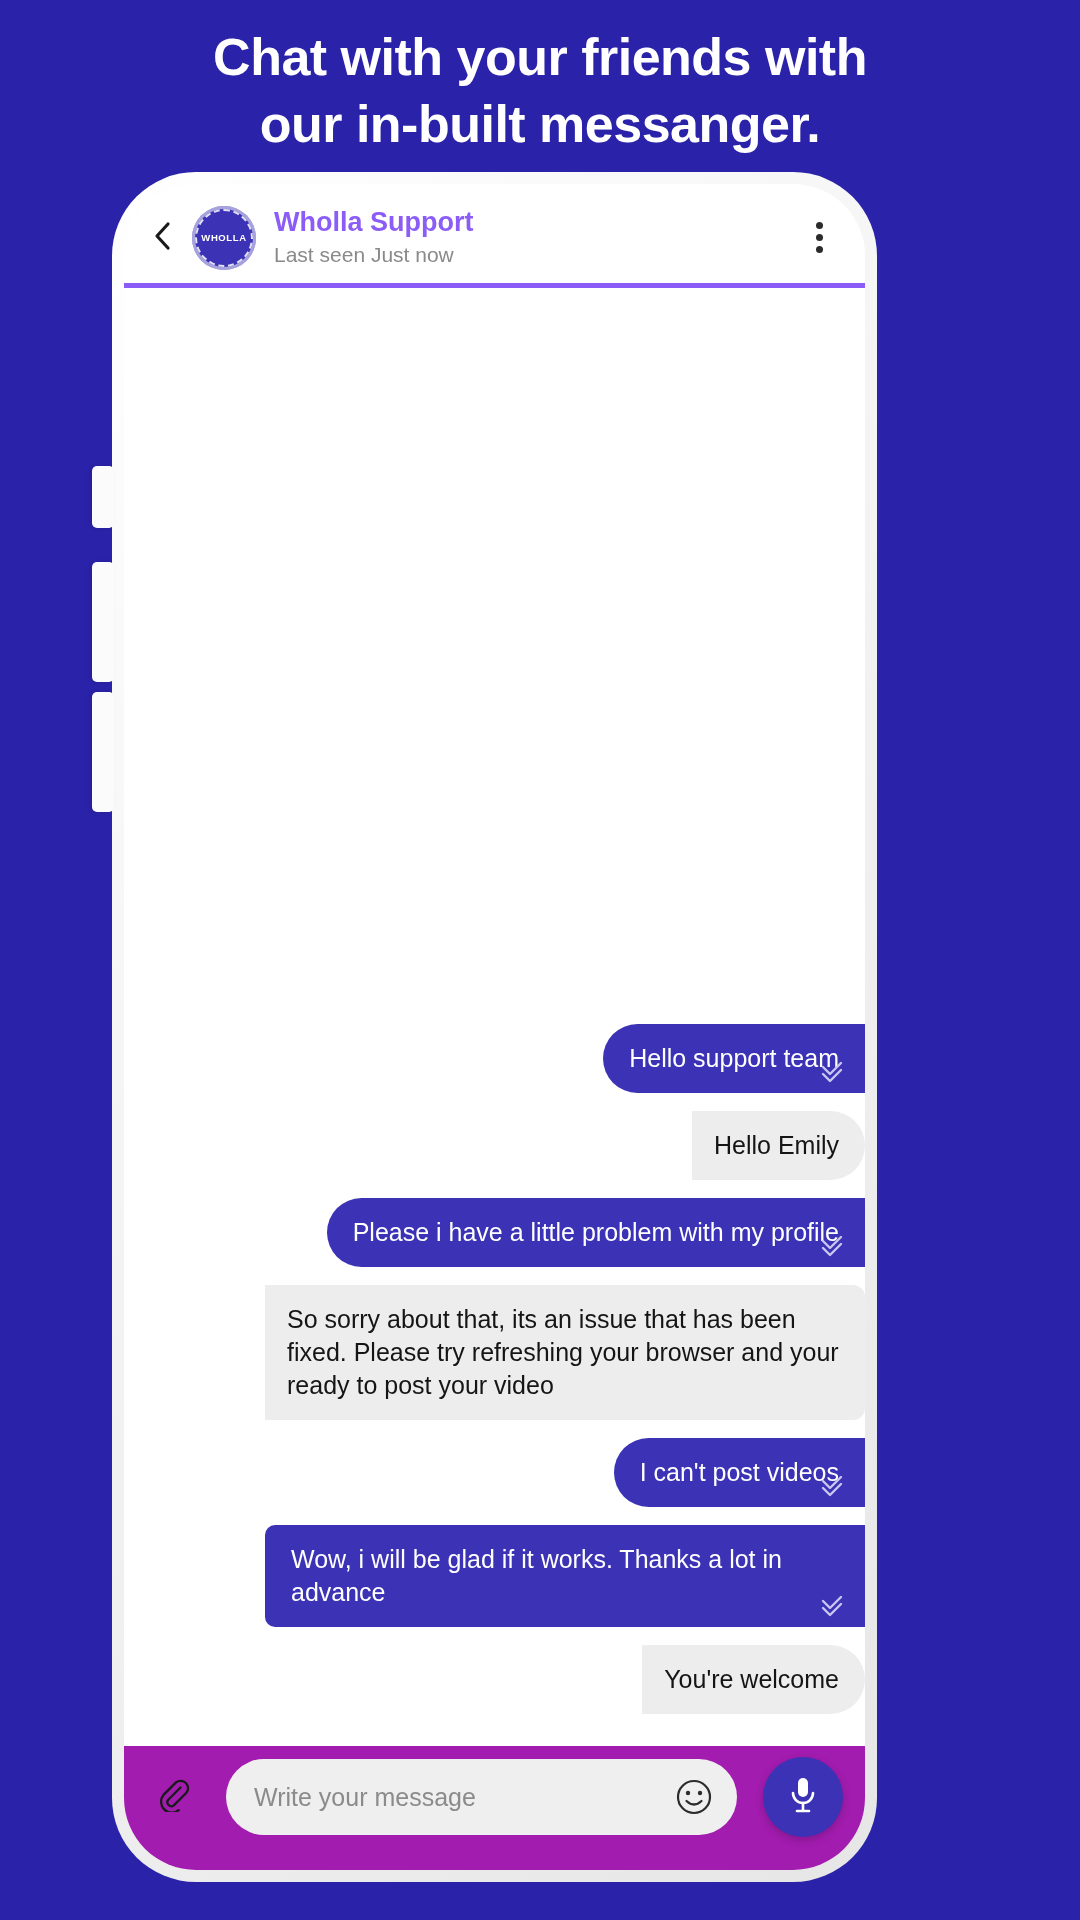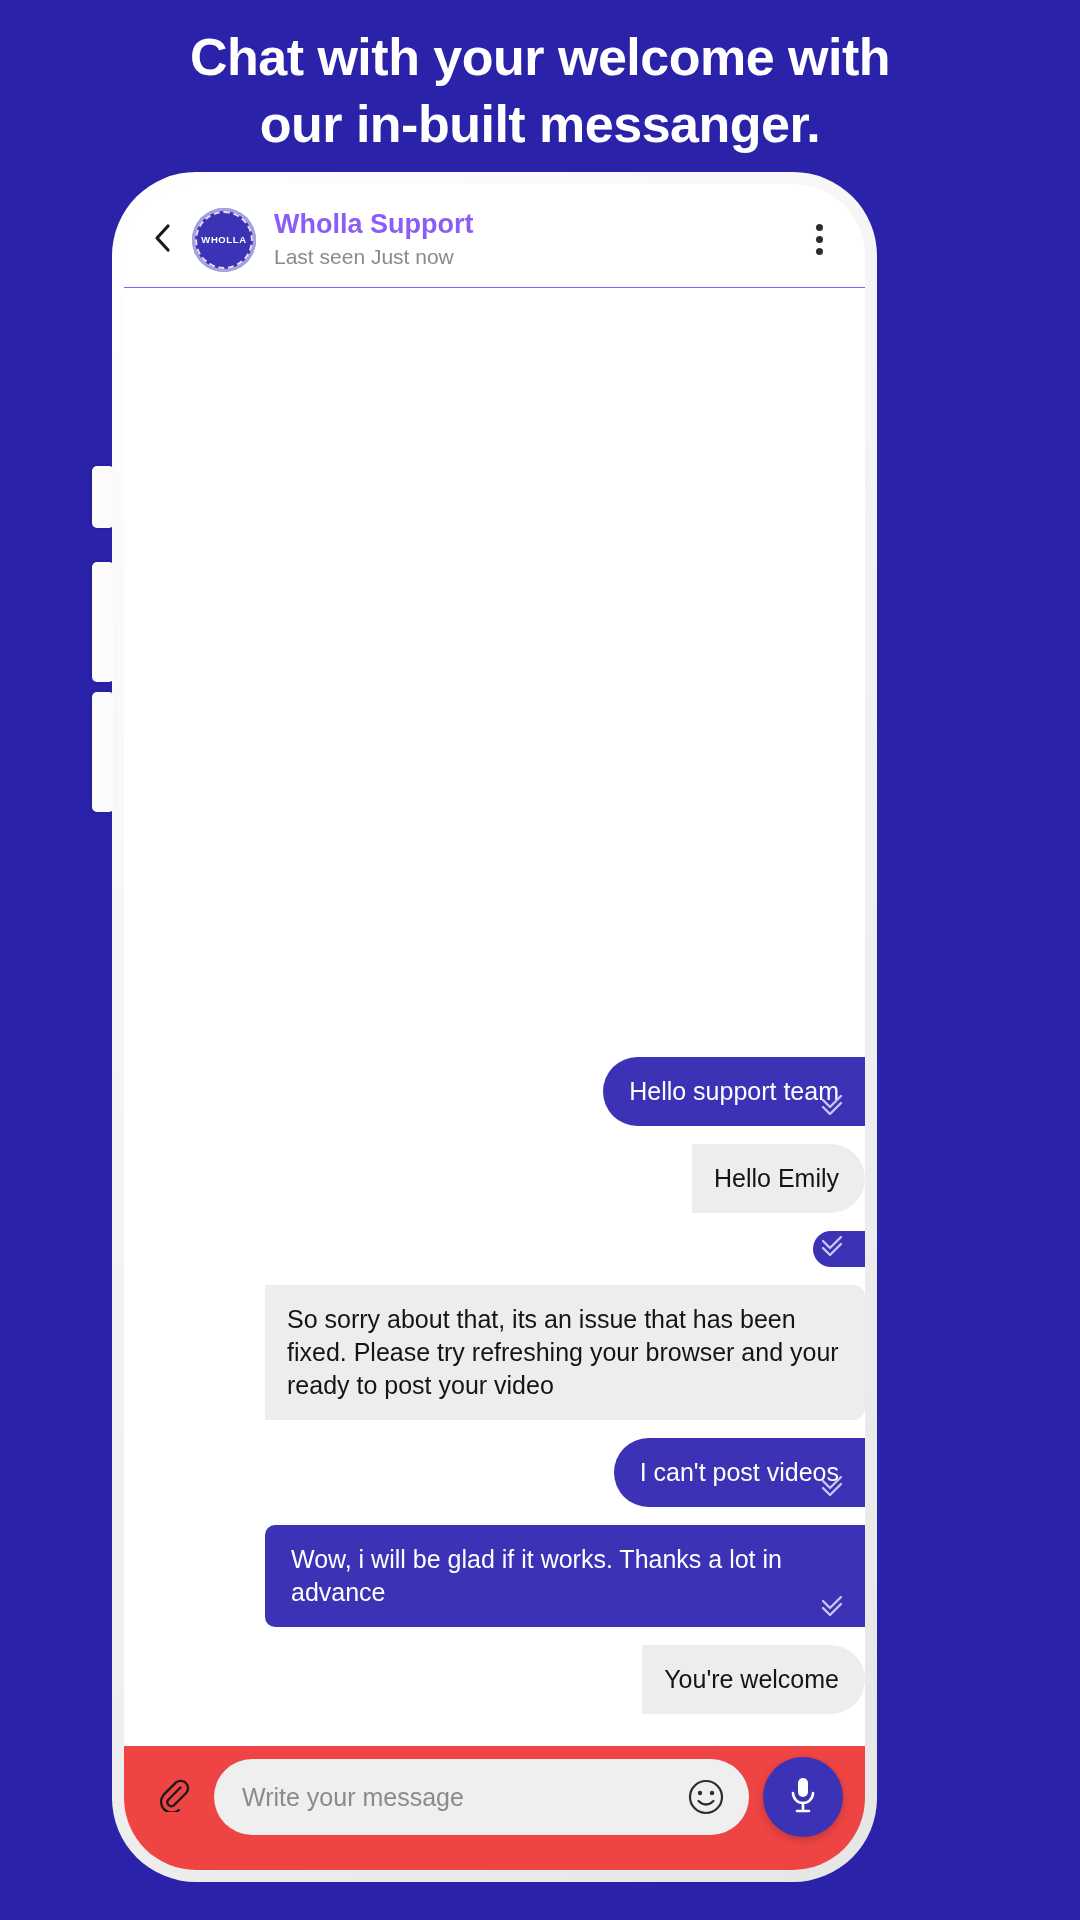--- a/index.html
+++ b/index.html
@@ -44,21 +44,21 @@
     overflow:hidden;
     display:flex; flex-direction:column;
   }
 
   
   .chat-header {
     flex:0 0 auto; height:96px;
     display:flex; align-items:center;
     padding:0 26px 0 18px;
     background:#FFFFFF;
-    border-bottom:1px solid #8b5cf6;
+    border-bottom:5px solid #8b5cf6;
     position:relative;
     margin-top:8px;
   }
   .back-btn {
     width:42px; height:42px; flex:0 0 auto;
     display:flex; align-items:center; justify-content:center;
     cursor:pointer;
   }
   .back-btn svg { width:22px; height:30px; }
   .avatar {
@@ -115,24 +115,24 @@
     margin-left:0; padding-left:22px;
   }
   .bubble.in.boxy { border-radius:0 12px 12px 0; }
 
   .ticks { position:absolute; right:16px; bottom:10px; width:30px; height:22px; }
   .ticks svg { width:30px; height:22px; display:block; }
 
   
   .composer {
     flex:0 0 auto; height:124px;
-    background:#ef4444;
+    background:#a21caf;
     display:flex; align-items:center;
     padding:0 22px 22px 22px;
-    gap:14px;
+    gap:26px;
   }
   .clip { width:54px; height:54px; flex:0 0 auto; display:flex; align-items:center; justify-content:center; cursor:pointer; }
   .clip svg { width:34px; height:34px; }
   .input-pill {
     flex:1 1 auto; height:76px; background:#EFEFEF;
     border-radius:38px; display:flex; align-items:center;
     padding:0 18px 0 28px;
   }
   .input-text { flex:1 1 auto; font-size:25px; color:#8B8B8B; }
   .emoji { width:50px; height:50px; flex:0 0 auto; cursor:pointer; }
@@ -143,21 +143,21 @@
     cursor:pointer; box-shadow:0 3px 8px rgba(0,0,0,0.2);
   }
   .mic svg { width:34px; height:42px; }
 </style>
 </head>
 <body>
 
 <div id="stage">
 
   <div class="headline">
-    <span class="ln">Chat with your welcome with</span>
+    <span class="ln">Chat with your friends with</span>
     <span class="ln">our in-built messanger.</span>
   </div>
 
   <div class="phone-inner-bezel"></div>
   <div class="side-btn b1"></div>
   <div class="side-btn b2"></div>
   <div class="side-btn b3"></div>
   <div class="side-btn b4"></div>
 
   <div class="screen">
@@ -193,21 +193,21 @@
               <svg viewBox="0 0 30 22" fill="none" xmlns="http://www.w3.org/2000/svg">
                 <path d="M4 6 L11 13 L22 2" stroke="#C9C6F0" stroke-width="2.4" stroke-linecap="round" stroke-linejoin="round" fill="none"></path>
                 <path d="M4 13 L11 20 L22 9" stroke="#C9C6F0" stroke-width="2.4" stroke-linecap="round" stroke-linejoin="round" fill="none"></path>
               </svg>
             </span></div>
         </div>
         <div class="row in">
           <div class="bubble in"><span>Hello Emily</span></div>
         </div>
         <div class="row out">
-          <div class="bubble out"><span class="ticks">
+          <div class="bubble out"><span>Please i have a little problem with my profile</span><span class="ticks">
               <svg viewBox="0 0 30 22" fill="none" xmlns="http://www.w3.org/2000/svg">
                 <path d="M4 6 L11 13 L22 2" stroke="#C9C6F0" stroke-width="2.4" stroke-linecap="round" stroke-linejoin="round" fill="none"></path>
                 <path d="M4 13 L11 20 L22 9" stroke="#C9C6F0" stroke-width="2.4" stroke-linecap="round" stroke-linejoin="round" fill="none"></path>
               </svg>
             </span></div>
         </div>
         <div class="row in">
           <div class="bubble in boxy"><span>So sorry about that, its an issue that has been fixed. Please try refreshing your browser and your ready to post your video</span></div>
         </div>
         <div class="row out">

